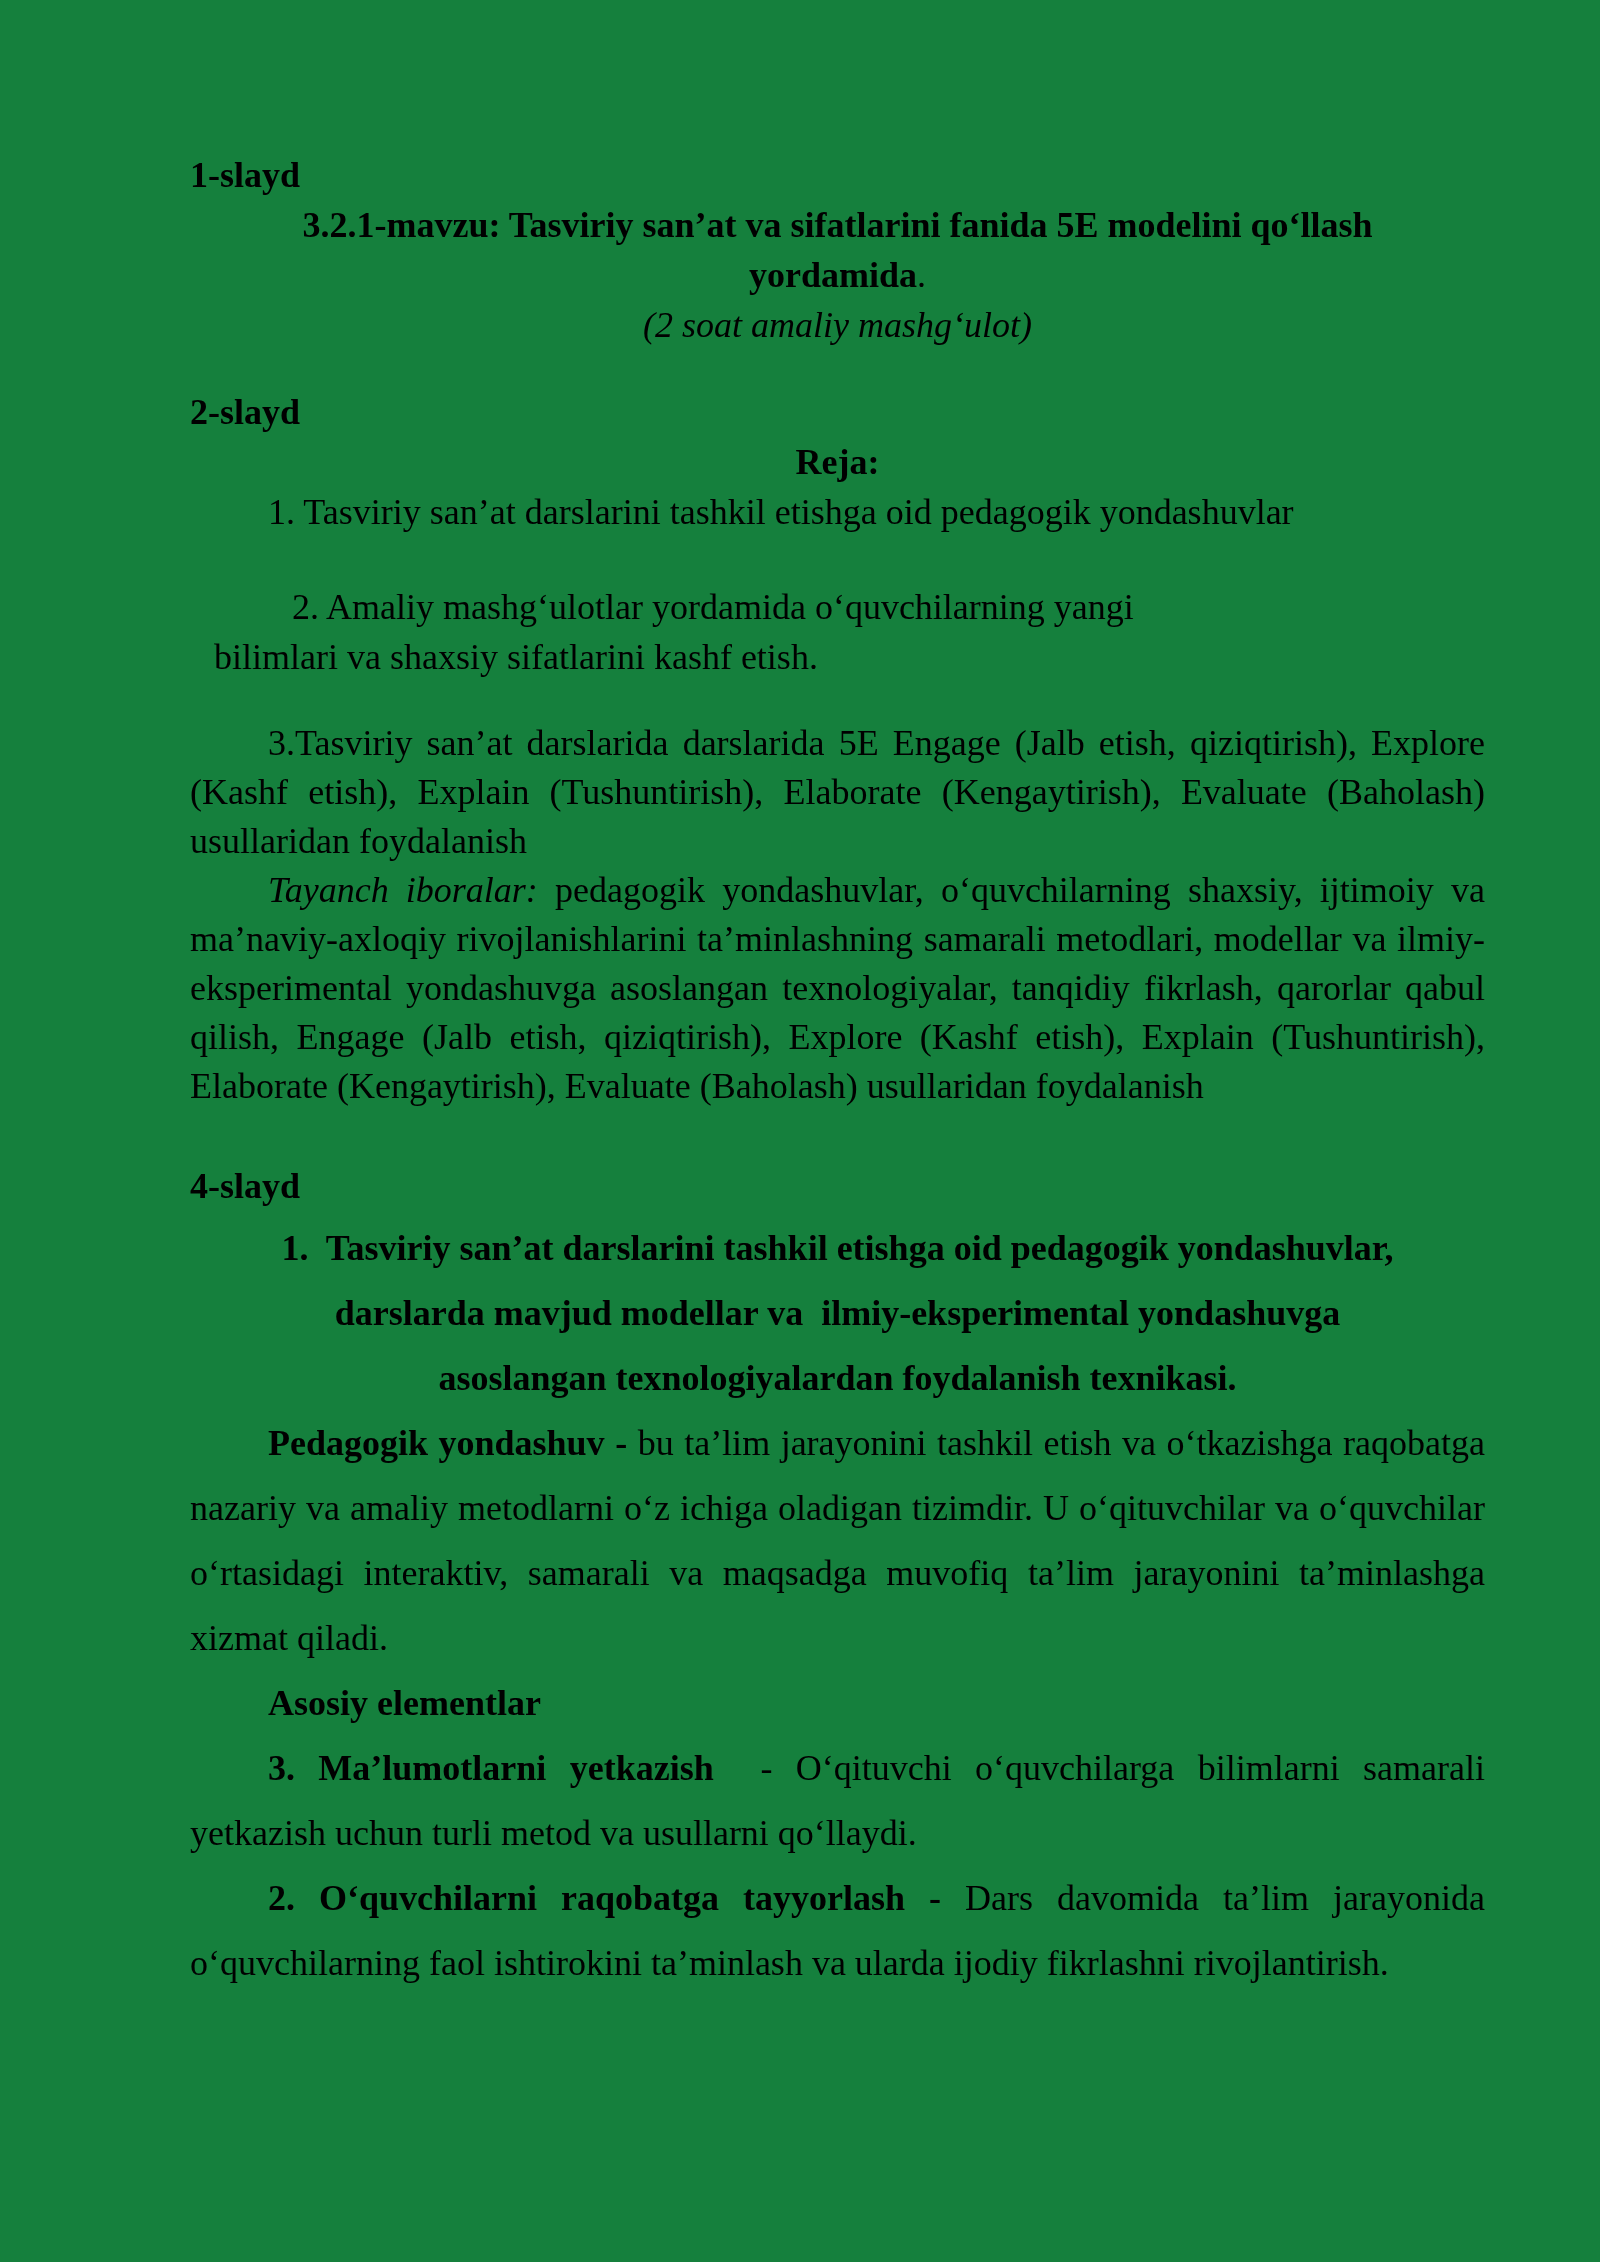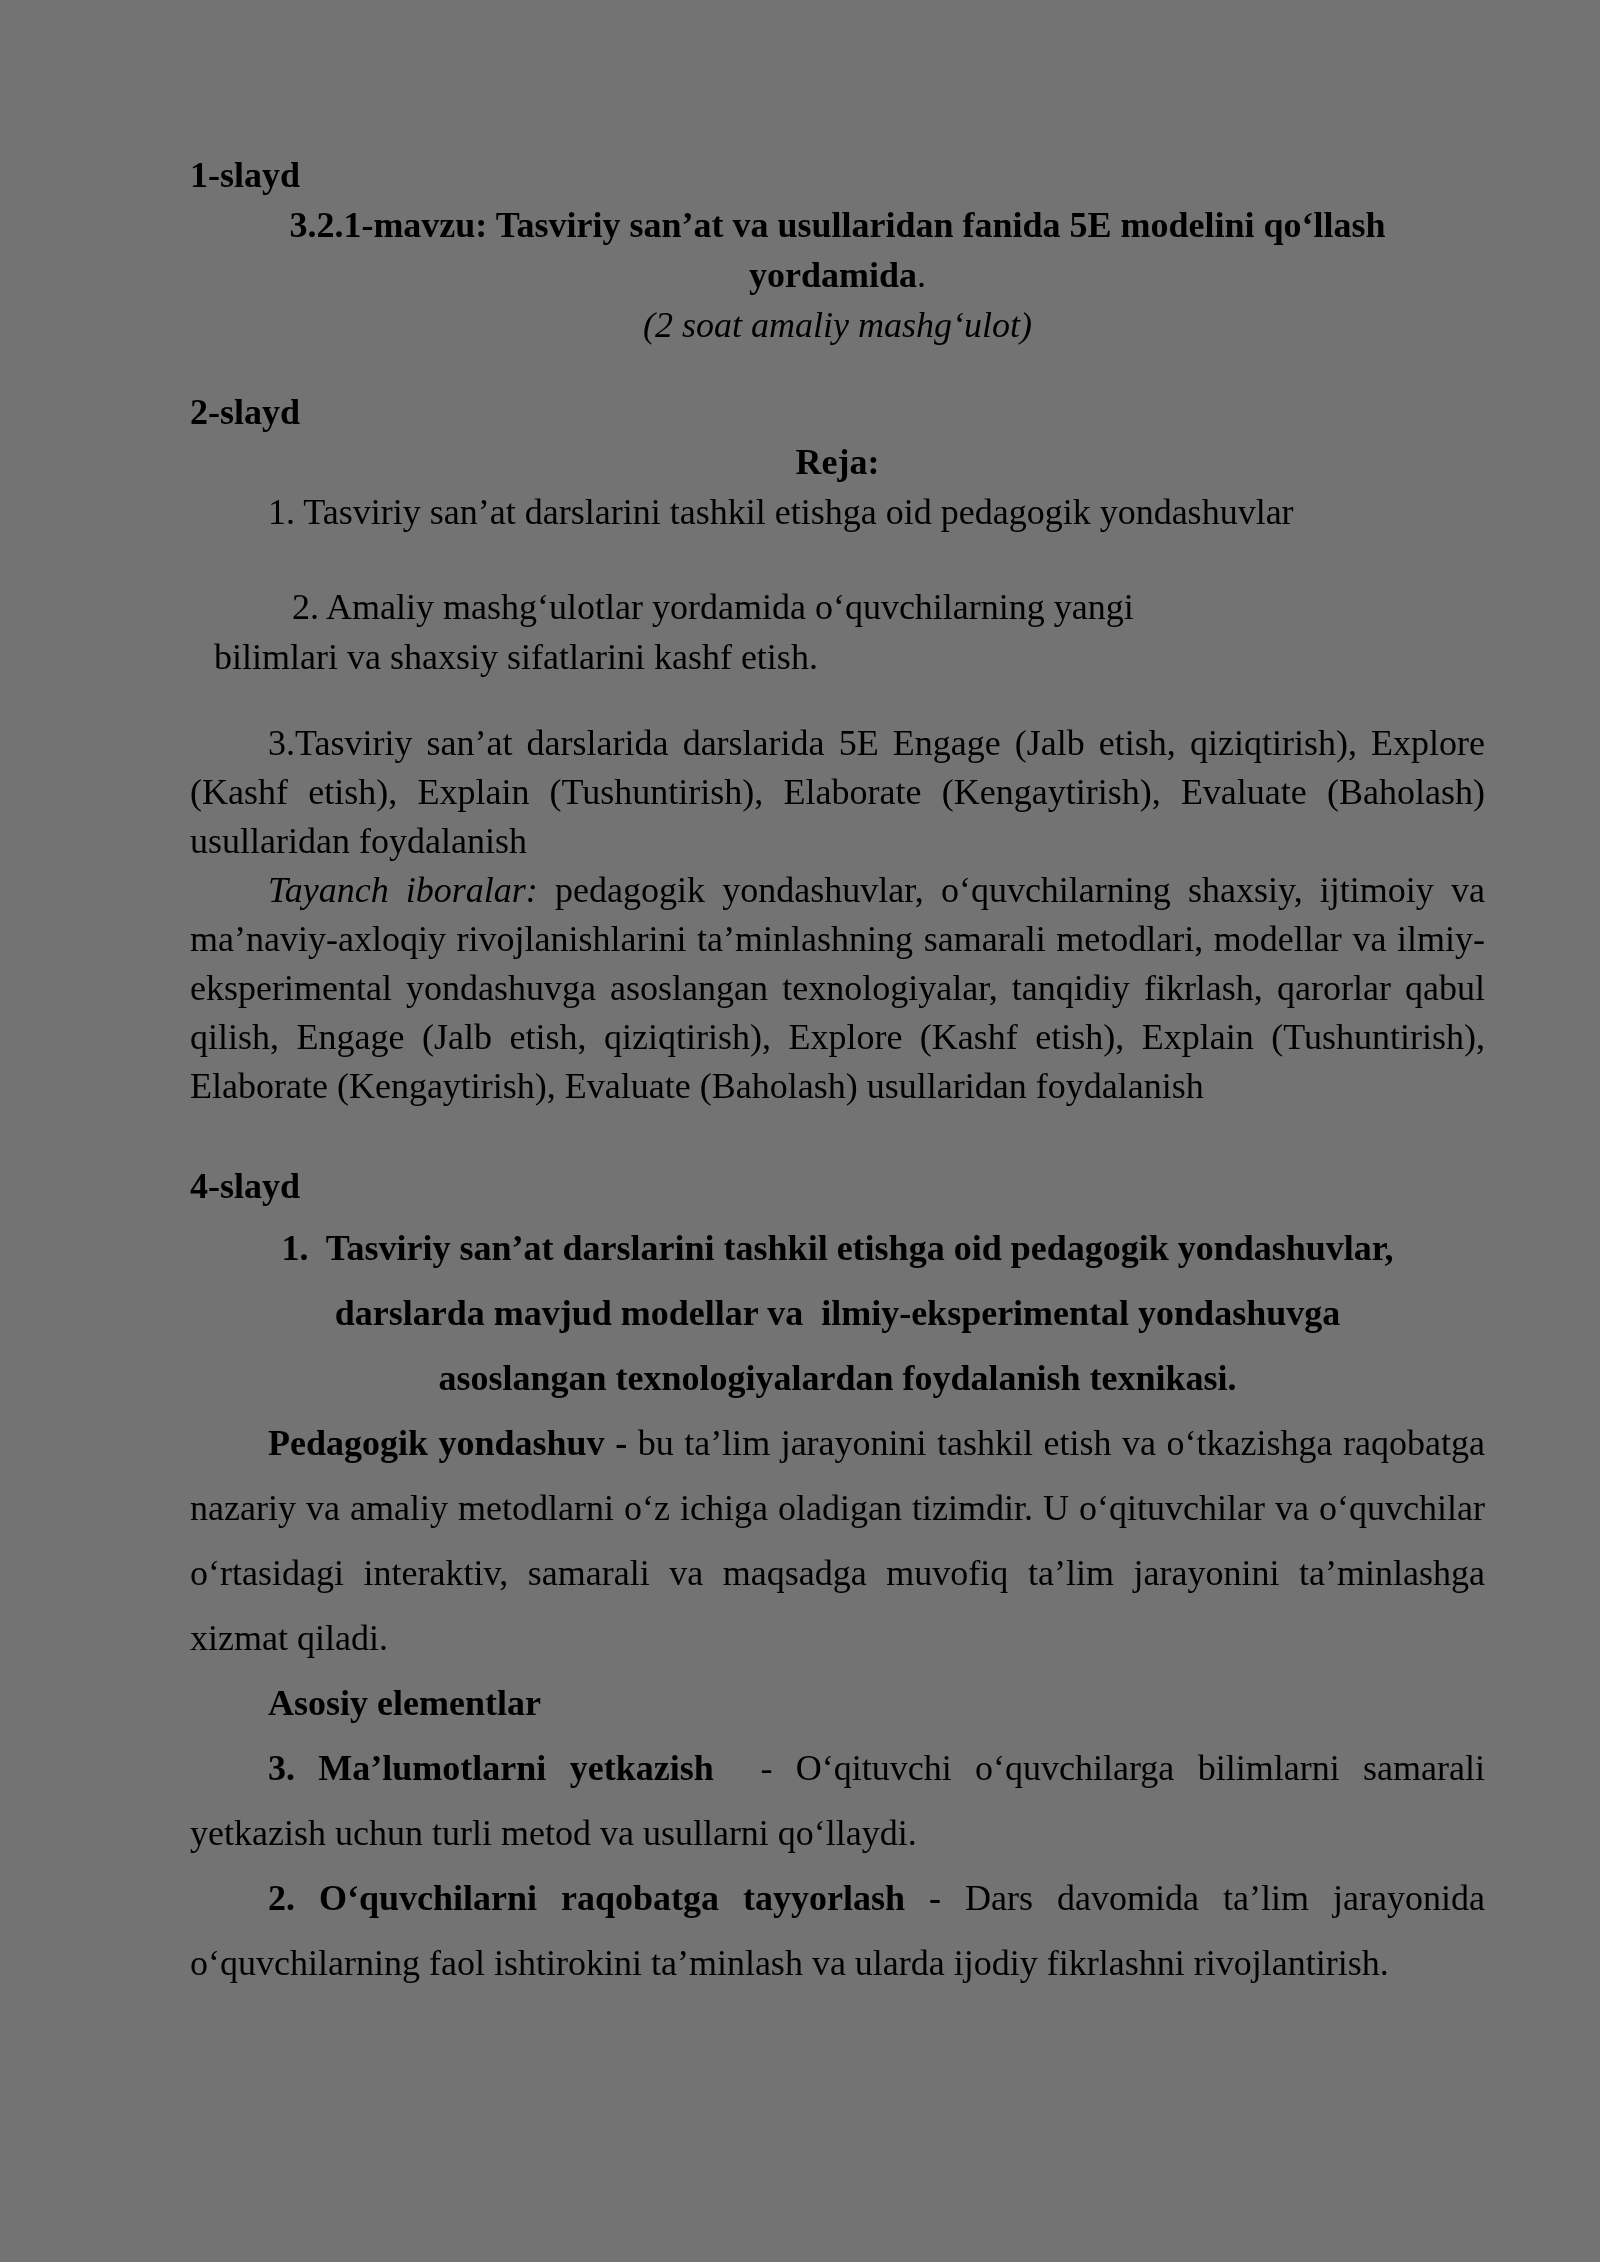--- a/index.html
+++ b/index.html
@@ -13,21 +13,21 @@
     overflow: hidden;
     color: #000000;
     font-family: "Liberation Serif", "DejaVu Serif", serif;
     font-size: 36px;
   }
   .page {
     box-sizing: border-box;
     width: 1600px;
     height: 2262px;
     padding: 150px 115px 0 190px;
-    background: #737373;
+    background: #15803d;
   }
   p { margin: 0; padding: 0; }
   .b { font-weight: bold; }
   .n { font-weight: normal; }
   .i { }
   .bi { font-weight: normal; font-style: italic; }
   .center { text-align: center; }
   .justify { text-align: justify; text-justify: inter-word; }
   .indent { text-indent: 78px; }
   .lh50 { line-height: 50px; }
@@ -39,21 +39,21 @@
   .mt5  { margin-top: 5px; }
   .keep-space { white-space: pre-wrap; }
 </style>
 </head>
 <body>
 
 <div class="page">
 
   <p class="b lh50">1-slayd</p>
 
-  <p class="b center lh50"><span>3.2.1-mavzu: Tasviriy san’at va usullaridan fanida 5E modelini qoʻllash</span><br><span>yordamida</span><span class="n">.</span></p>
+  <p class="b center lh50"><span>3.2.1-mavzu: Tasviriy san’at va sifatlarini fanida 5E modelini qoʻllash</span><br><span>yordamida</span><span class="n">.</span></p>
 
   <p class="bi center lh50">(2 soat amaliy mashgʻulot)</p>
 
   <p class="b lh50 mt55">2-slayd</p>
 
   <p class="b center lh50">Reja:</p>
 
   <p class="lh50 indent">1. Tasviriy san’at darslarini tashkil etishga oid pedagogik yondashuvlar</p>
 
   <p class="lh50 indent mt45"><span>2. Amaliy mashgʻulotlar yordamida oʻquvchilarning yangi</span><br><span>bilimlari va shaxsiy sifatlarini kashf etish.</span></p>

